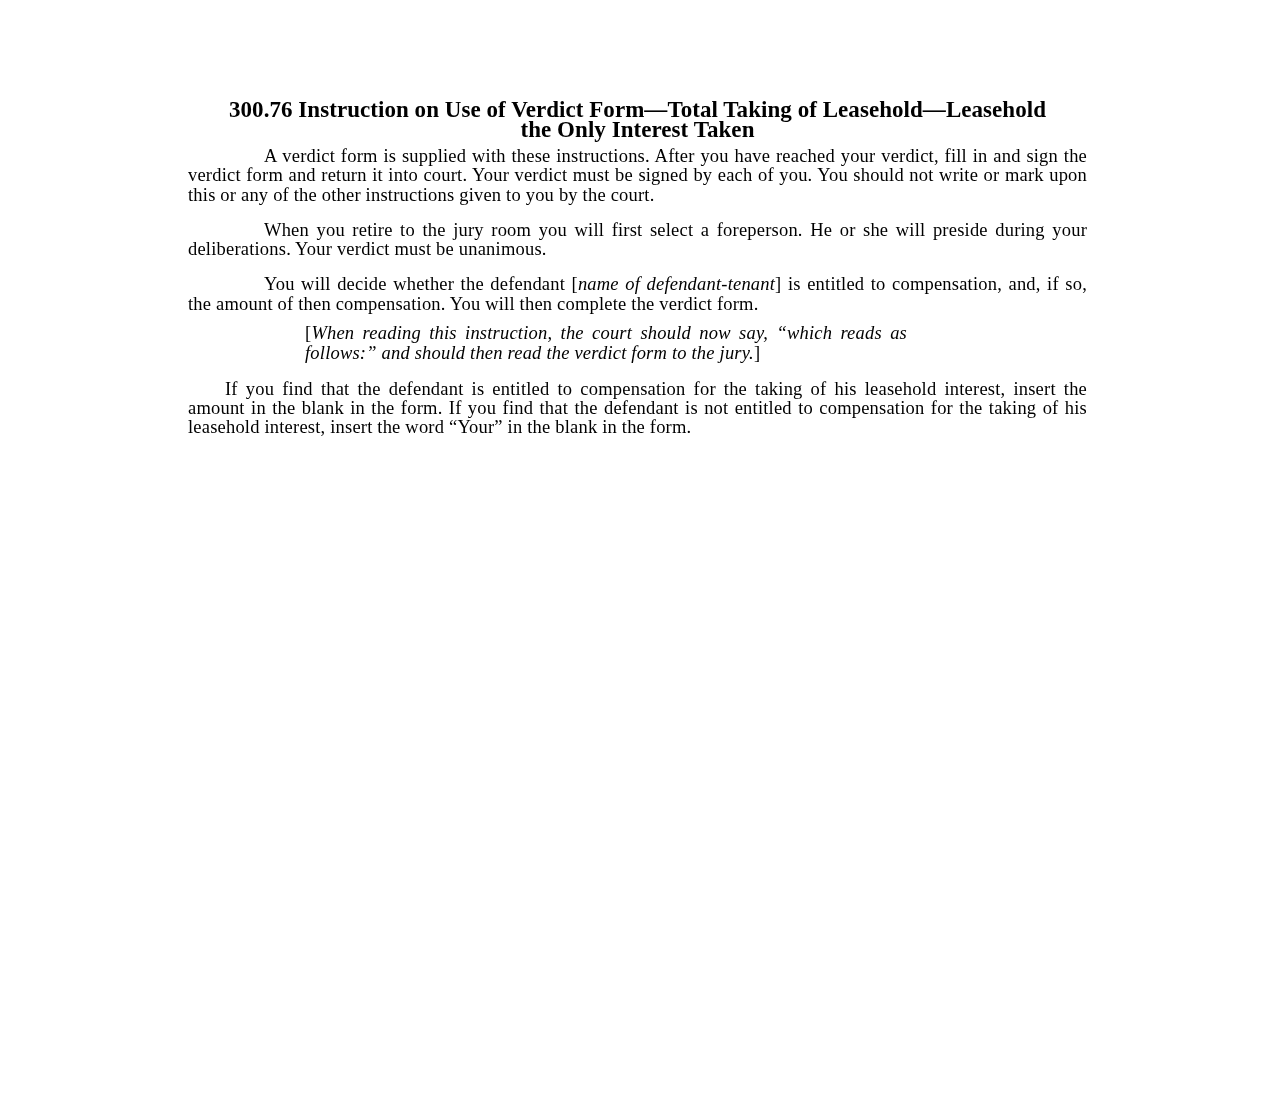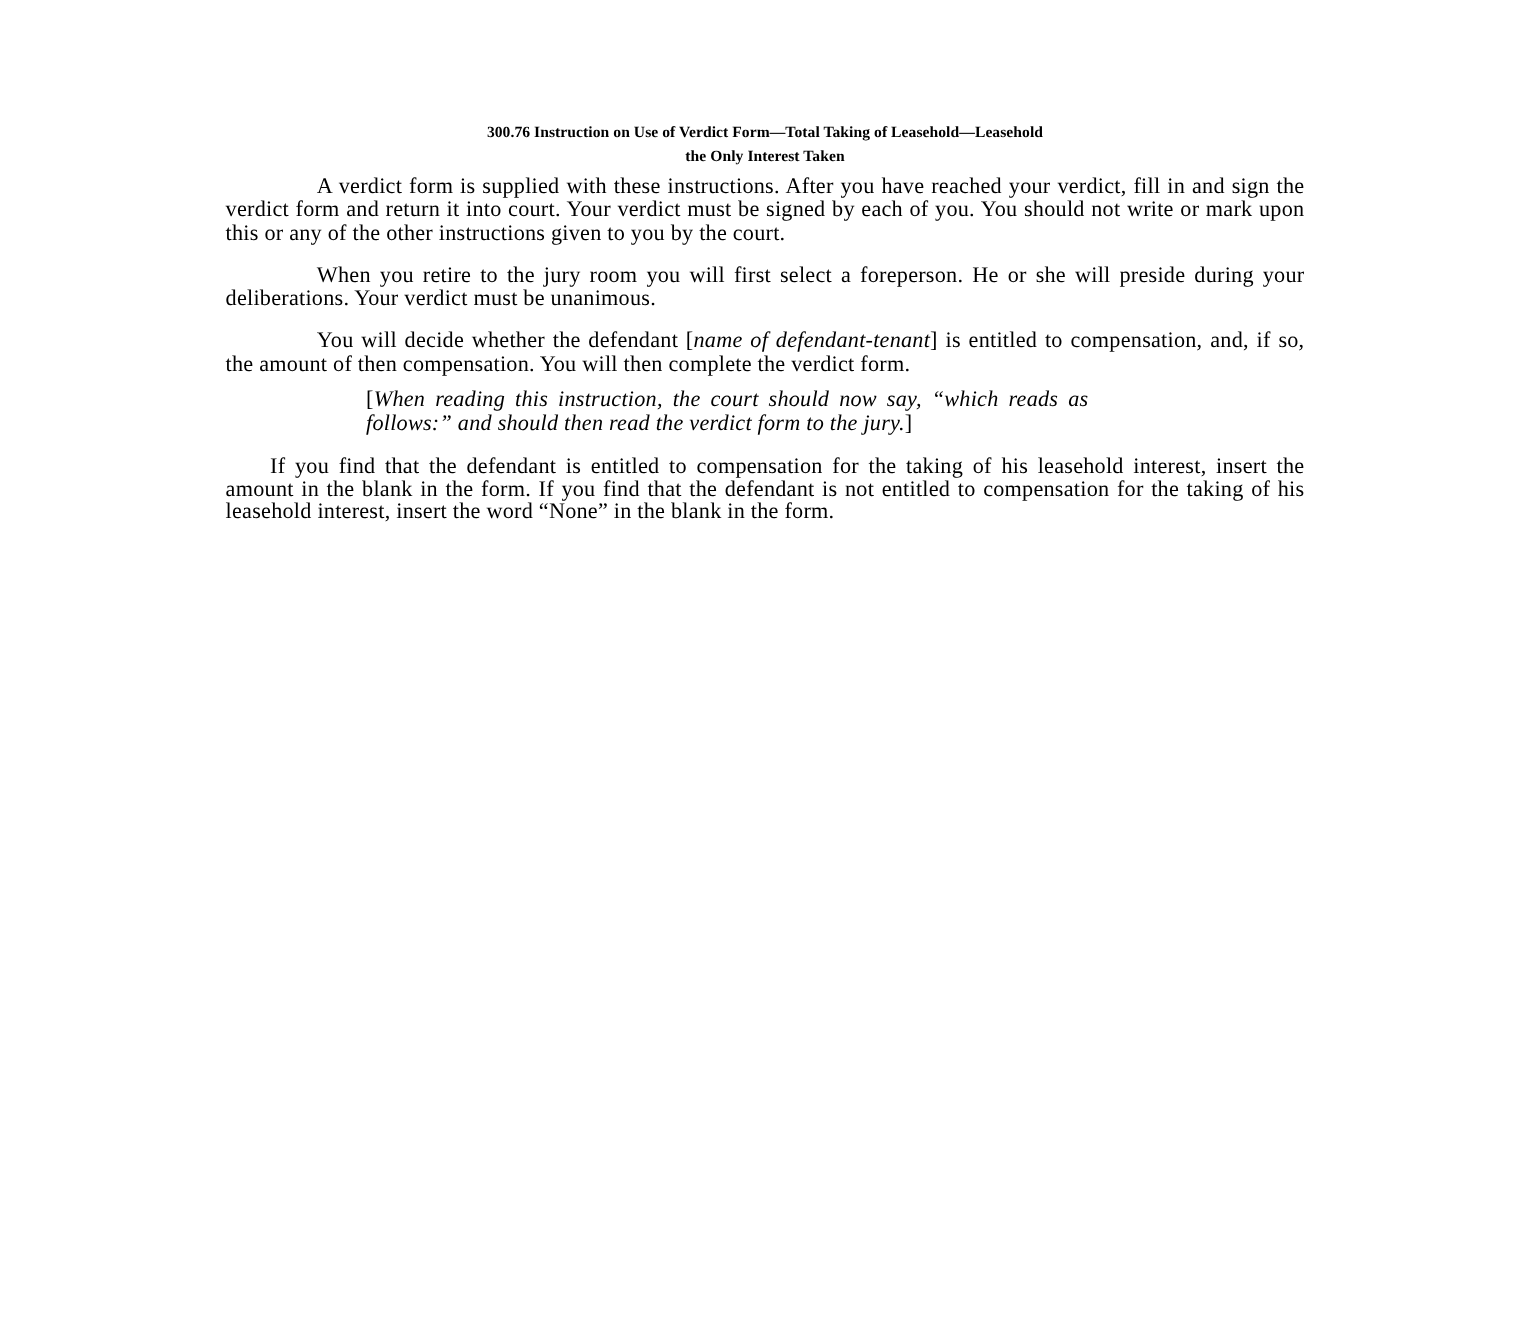--- a/index.html
+++ b/index.html
@@ -16,21 +16,21 @@
     overflow: hidden;
   }
   .page {
     position: absolute;
     left: 188px;
     top: 100px;
     width: 899px;
   }
   .title {
     font-weight: bold;
-    font-size: 13px;
+    font-size: 23px;
     line-height: 19.5px;
     text-align: center;
     margin: 0 0 8px 0;
     letter-spacing: 0.05px;
   }
   .para {
     font-size: 18.5px;
     line-height: 19.3px;
     text-align: justify;
     margin: 0 0 16px 0;
@@ -59,14 +59,14 @@
   </div>
 
   <p class="para indent-lg">A verdict form is supplied with these instructions. After you have reached your verdict, fill in and sign the verdict form and return it into court. Your verdict must be signed by each of you. You should not write or mark upon this or any of the other instructions given to you by the court.</p>
 
   <p class="para indent-lg">When you retire to the jury room you will first select a foreperson. He or she will preside during your deliberations. Your verdict must be unanimous.</p>
 
   <p class="para indent-lg"><span>You will decide whether the defendant [</span><i>name of defendant-tenant</i><span>] is entitled to compensation, and, if so, the amount of then compensation. You will then complete the verdict form.</span></p>
 
   <p class="note"><span>[</span><i>When reading this instruction, the court should now say, “which reads as follows:” and should then read the verdict form to the jury.</i><span>]</span></p>
 
-  <p class="para indent-sm">If you find that the defendant is entitled to compensation for the taking of his leasehold interest, insert the amount in the blank in the form. If you find that the defendant is not entitled to compensation for the taking of his leasehold interest, insert the word “None” in the blank in the form.</p>
+  <p class="para indent-sm">If you find that the defendant is entitled to compensation for the taking of his leasehold interest, insert the amount in the blank in the form. If you find that the defendant is not entitled to compensation for the taking of his leasehold interest, insert the word “Your” in the blank in the form.</p>
 </div>
 
 </body></html>

